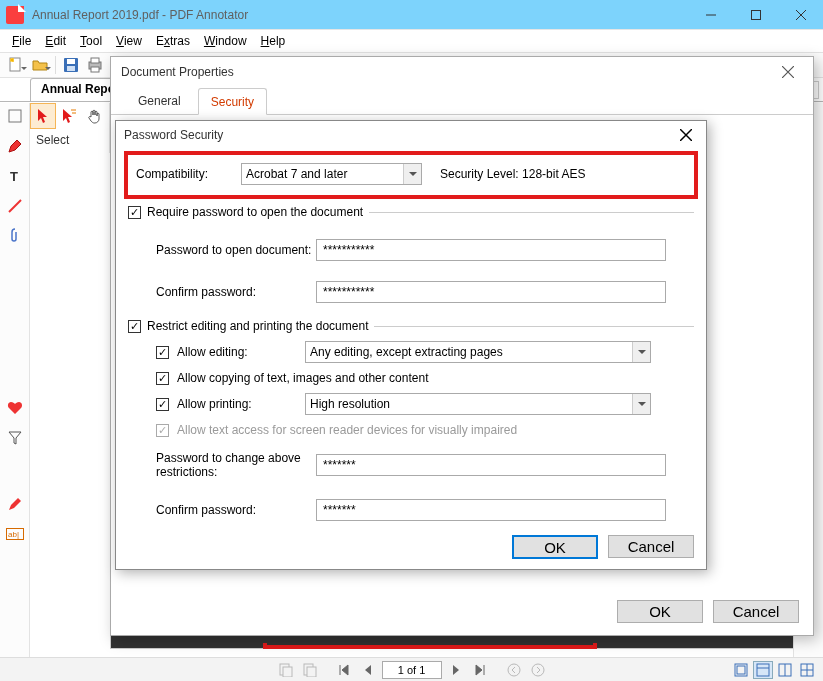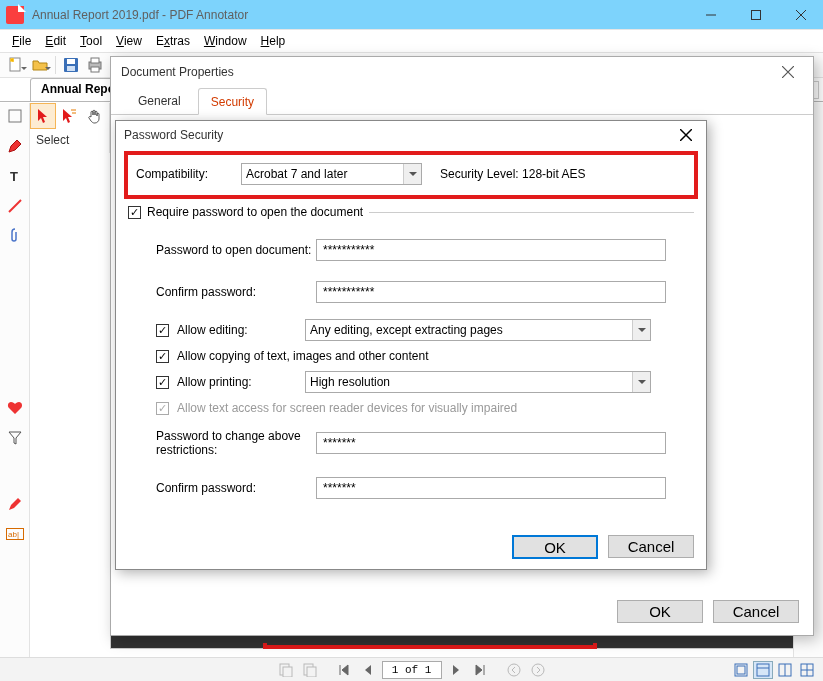--- a/index.html
+++ b/index.html
@@ -37,21 +37,21 @@
   .leftstrip .ic { width: 18px; height: 18px; display: flex; align-items: center; justify-content: center; }
   .tooltray { position: absolute; left: 30px; top: 0; width: 80px; border-right: 1px solid #e3e3e3; background: #fff; }
   .tooltray .row1 { display: flex; }
   .tooltray .row1 .b { width: 26px; height: 26px; display: flex; align-items: center; justify-content: center; }
   .tooltray .row1 .b.active { border: 1px solid #f5b556; background: #fdecd2; }
   .tooltray .lbl { padding: 4px 6px 6px; color: #333; }
   .canvas { position: absolute; left: 110px; top: 8px; right: 8px; bottom: 8px; background: #323232; border: 1px solid #ccc; }
   .rightstrip { position: absolute; right: 0; top: 0; bottom: 0; width: 30px; background: #fcfcfc; border-left: 1px solid #e3e3e3; display:flex; justify-content:center; padding-top:18px; }
 
   
-  .statusbar { position: absolute; left: 0; right: 0; bottom: 0; height: 24px; background: #f3f3f3; border-top: 1px solid #ddd; display: flex; align-items: center; justify-content: center; gap: 4px; font-family: Liberation Mono, monospace; }
+  .statusbar { position: absolute; left: 0; right: 0; bottom: 0; height: 24px; background: #f3f3f3; border-top: 1px solid #ddd; display: flex; align-items: center; justify-content: center; gap: 4px; }
   .statusbar .sb { width: 20px; height: 18px; display: flex; align-items: center; justify-content: center; color: #666; }
   .statusbar .sb.disabled { color: #b9b9b9; }
   .statusbar .pagebox { width: 60px; height: 18px; border: 1px solid #aaa; background: #fff; display: flex; align-items: center; justify-content: center; font-size: 11px; }
   .statusbar .rightgrp { position: absolute; right: 6px; display: flex; gap: 2px; }
 
   
   .modal1 { position: absolute; left: 110px; top: 56px; width: 704px; height: 580px; background: #fff; border: 1px solid #aaa; box-shadow: 4px 4px 14px rgba(0,0,0,0.25); z-index: 10; }
   .modal1 .mtitle { height: 30px; display: flex; align-items: center; padding: 4px 10px; color: #333; font-size: 12px; }
   .modal1 .mclose { margin-left: auto; width: 30px; display:flex; justify-content:center; color:#555; }
   .modal1 .mtabs { height: 28px; border-bottom: 1px solid #ccc; display: flex; align-items: flex-end; padding-left: 14px; gap: 4px; }
@@ -380,20 +380,25 @@
     </div>
     <div class="formrow">
       <span class="flab">Confirm password:</span>
       <div class="txt" style="width:350px">
           <span>***********</span>
         </div>
     </div>
   </div>
 
   <div class="group" style="margin-top:16px">
+    <div class="legend">
+      <span class="chk checked"></span>
+      <span>Restrict editing and printing the document</span>
+      <span class="line"></span>
+    </div>
 
     <div class="subchk">
       <span class="chk checked"></span>
       <span class="sublab">Allow editing:</span>
       <div class="combo" style="width:346px">
         <span>Any editing, except extracting pages</span>
         <div class="dd">
             <div class="tri"></div>
           </div>
       </div>

